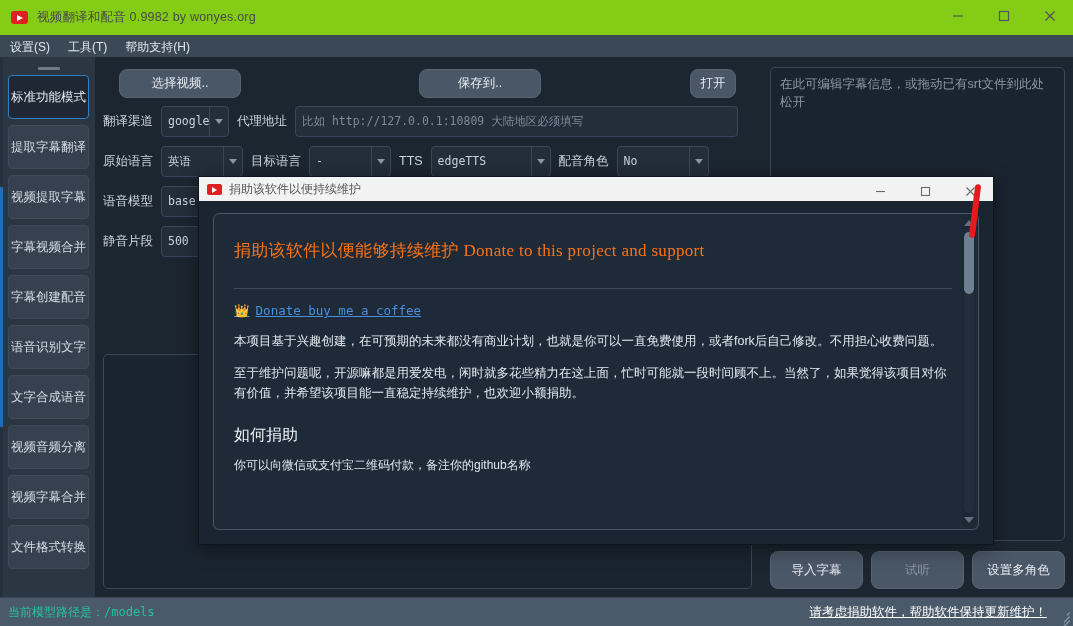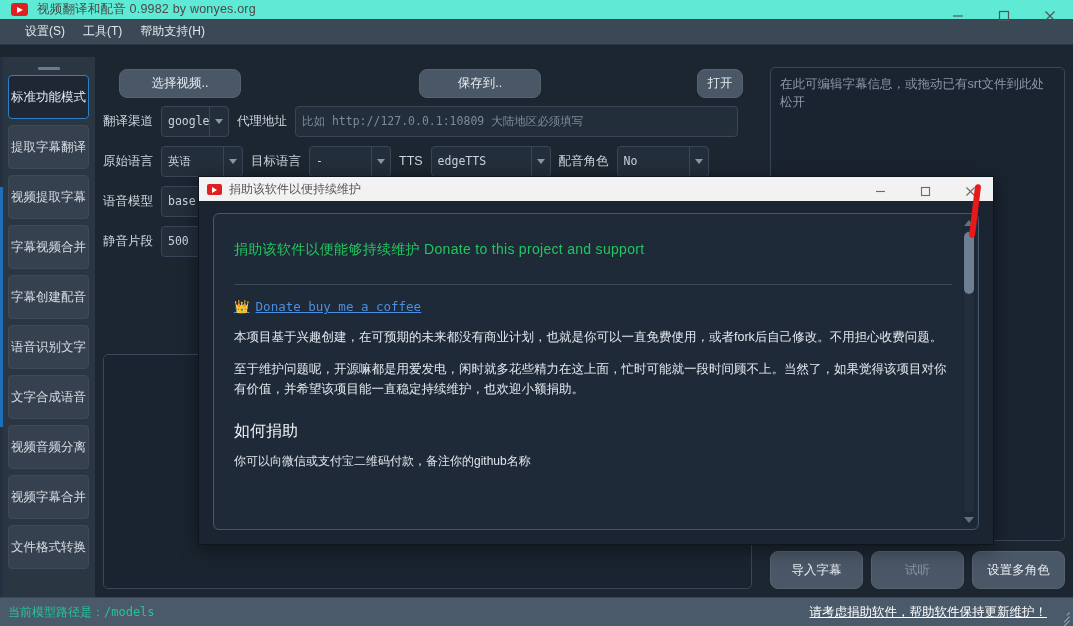--- a/index.html
+++ b/index.html
@@ -7,21 +7,21 @@
   body{
     font-family:"Liberation Sans", sans-serif;
     background:#1c2631;
     color:#d5dbe2;
     font-size:12px;
     position:relative;
   }
 
   
   .titlebar{
-    height:19px; background:#5eead4; display:flex; align-items:center;
+    height:35px; background:#84cc16; display:flex; align-items:center;
     position:relative;
   }
   .tb-icon{
     width:17px; height:13px; background:#e02020; border-radius:3px;
     margin-left:11px; margin-right:9px; position:relative; flex:none;
   }
   .tb-icon:after{
     content:""; position:absolute; left:6px; top:3.5px;
     border-left:6px solid #fff; border-top:3.5px solid transparent;
     border-bottom:3.5px solid transparent;
@@ -30,21 +30,21 @@
   .tb-ctrls{ position:absolute; right:0; top:0; height:31px; display:flex; }
   .tb-btn{
     width:46px; height:31px; display:flex; align-items:center; justify-content:center;
     color:#555; font-size:13px;
   }
   .tb-btn svg{ display:block; }
 
   
   .menubar{
     height:26px; background:#3b4856; display:flex; align-items:center;
-    padding-left:22px; gap:12px; border-bottom:1px solid #2c3744;
+    padding-left:7px; gap:12px; border-bottom:1px solid #2c3744;
   }
   .menu-item{ font-size:12px; color:#e2e7ec; padding:2px 3px; }
 
   
   .workspace{ position:absolute; left:0; top:57px; right:0; bottom:29px; }
 
   
   .sidebar{
     position:absolute; left:0; top:0; width:95px; bottom:0;
     background:#2b3643; padding:4px 6px 0 8px; overflow:hidden;
@@ -72,21 +72,21 @@
   }
   .row{ display:flex; align-items:center; gap:8px; }
   .row1{ height:38px; padding-top:3px; }
   .btn{
     background:#4a5767; color:#e6ebf1; border:1px solid #56636f;
     border-radius:8px; height:29px; display:flex; align-items:center;
     justify-content:center; font-size:12.5px;
   }
   .btn-vid{ width:122px; margin-left:16px; }
   .btn-save{ width:122px; margin-left:170px; }
-  .btn-open{ width:46px; margin-left:auto; margin-right:9px; }
+  .btn-open{ width:46px; margin-left:auto; margin-right:16px; }
 
   .lbl{ color:#cdd5de; font-size:12.5px; white-space:nowrap; }
   .field{
     background:#232e3b; border:1px solid #39465a; border-radius:4px;
     height:31px; color:#c9d2dc; font-size:11.5px;
     font-family:"DejaVu Sans Mono", monospace;
     display:flex; align-items:center; padding:0 6px; position:relative;
   }
   .combo{ padding-right:22px; }
   .combo .arr{
@@ -173,22 +173,22 @@
   .dlg-btn{ width:45px; height:28px; display:flex; align-items:center; justify-content:center; color:#6a6a6a; }
 
   .dlg-body{ position:absolute; left:0; right:0; top:28px; bottom:0; padding:8px 10px 14px 14px; }
   .doc{
     position:absolute; left:14px; right:14px; top:8px; bottom:14px;
     background:#1f2a38; border:1px solid #46566b; border-radius:6px;
     overflow:hidden;
   }
   .doc-inner{ padding:26px 26px 10px 20px; }
   .doc h1{
-    font-family:Liberation Sans, sans-serif;
-    font-size:14px; font-weight:400; color:#22c55e; line-height:1.32;
+    font-family:Liberation Serif, serif;
+    font-size:17px; font-weight:400; color:#f97316; line-height:1.32;
     letter-spacing:.3px;
   }
   .doc hr{ border:0; border-top:1px solid #3d4a5b; margin:26px 0 14px 0; }
   .donate-link{
     display:inline-flex; align-items:center; gap:6px;
     color:#4a8fe0; font-family:"DejaVu Sans Mono", monospace; font-size:12.5px;
     text-decoration:underline; margin-bottom:13px;
   }
   .doc p{
     font-size:12.5px; color:#e2e8ef; line-height:1.62; margin-bottom:11px;

